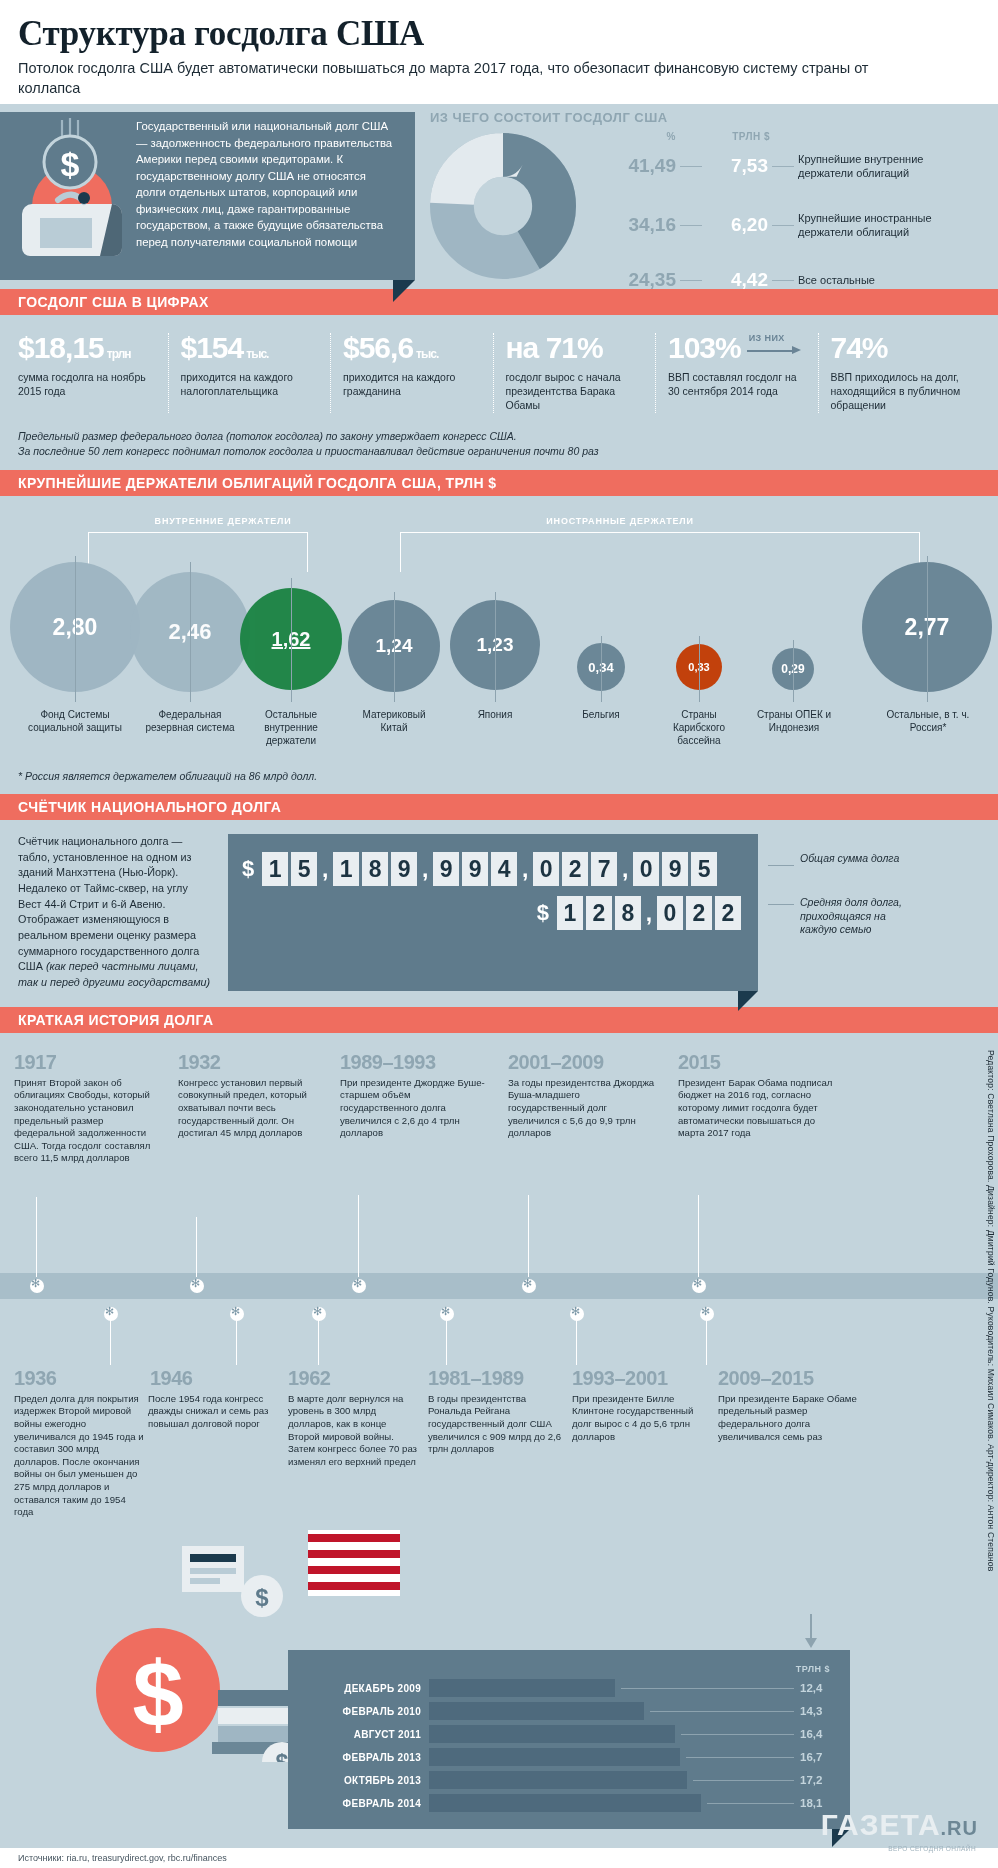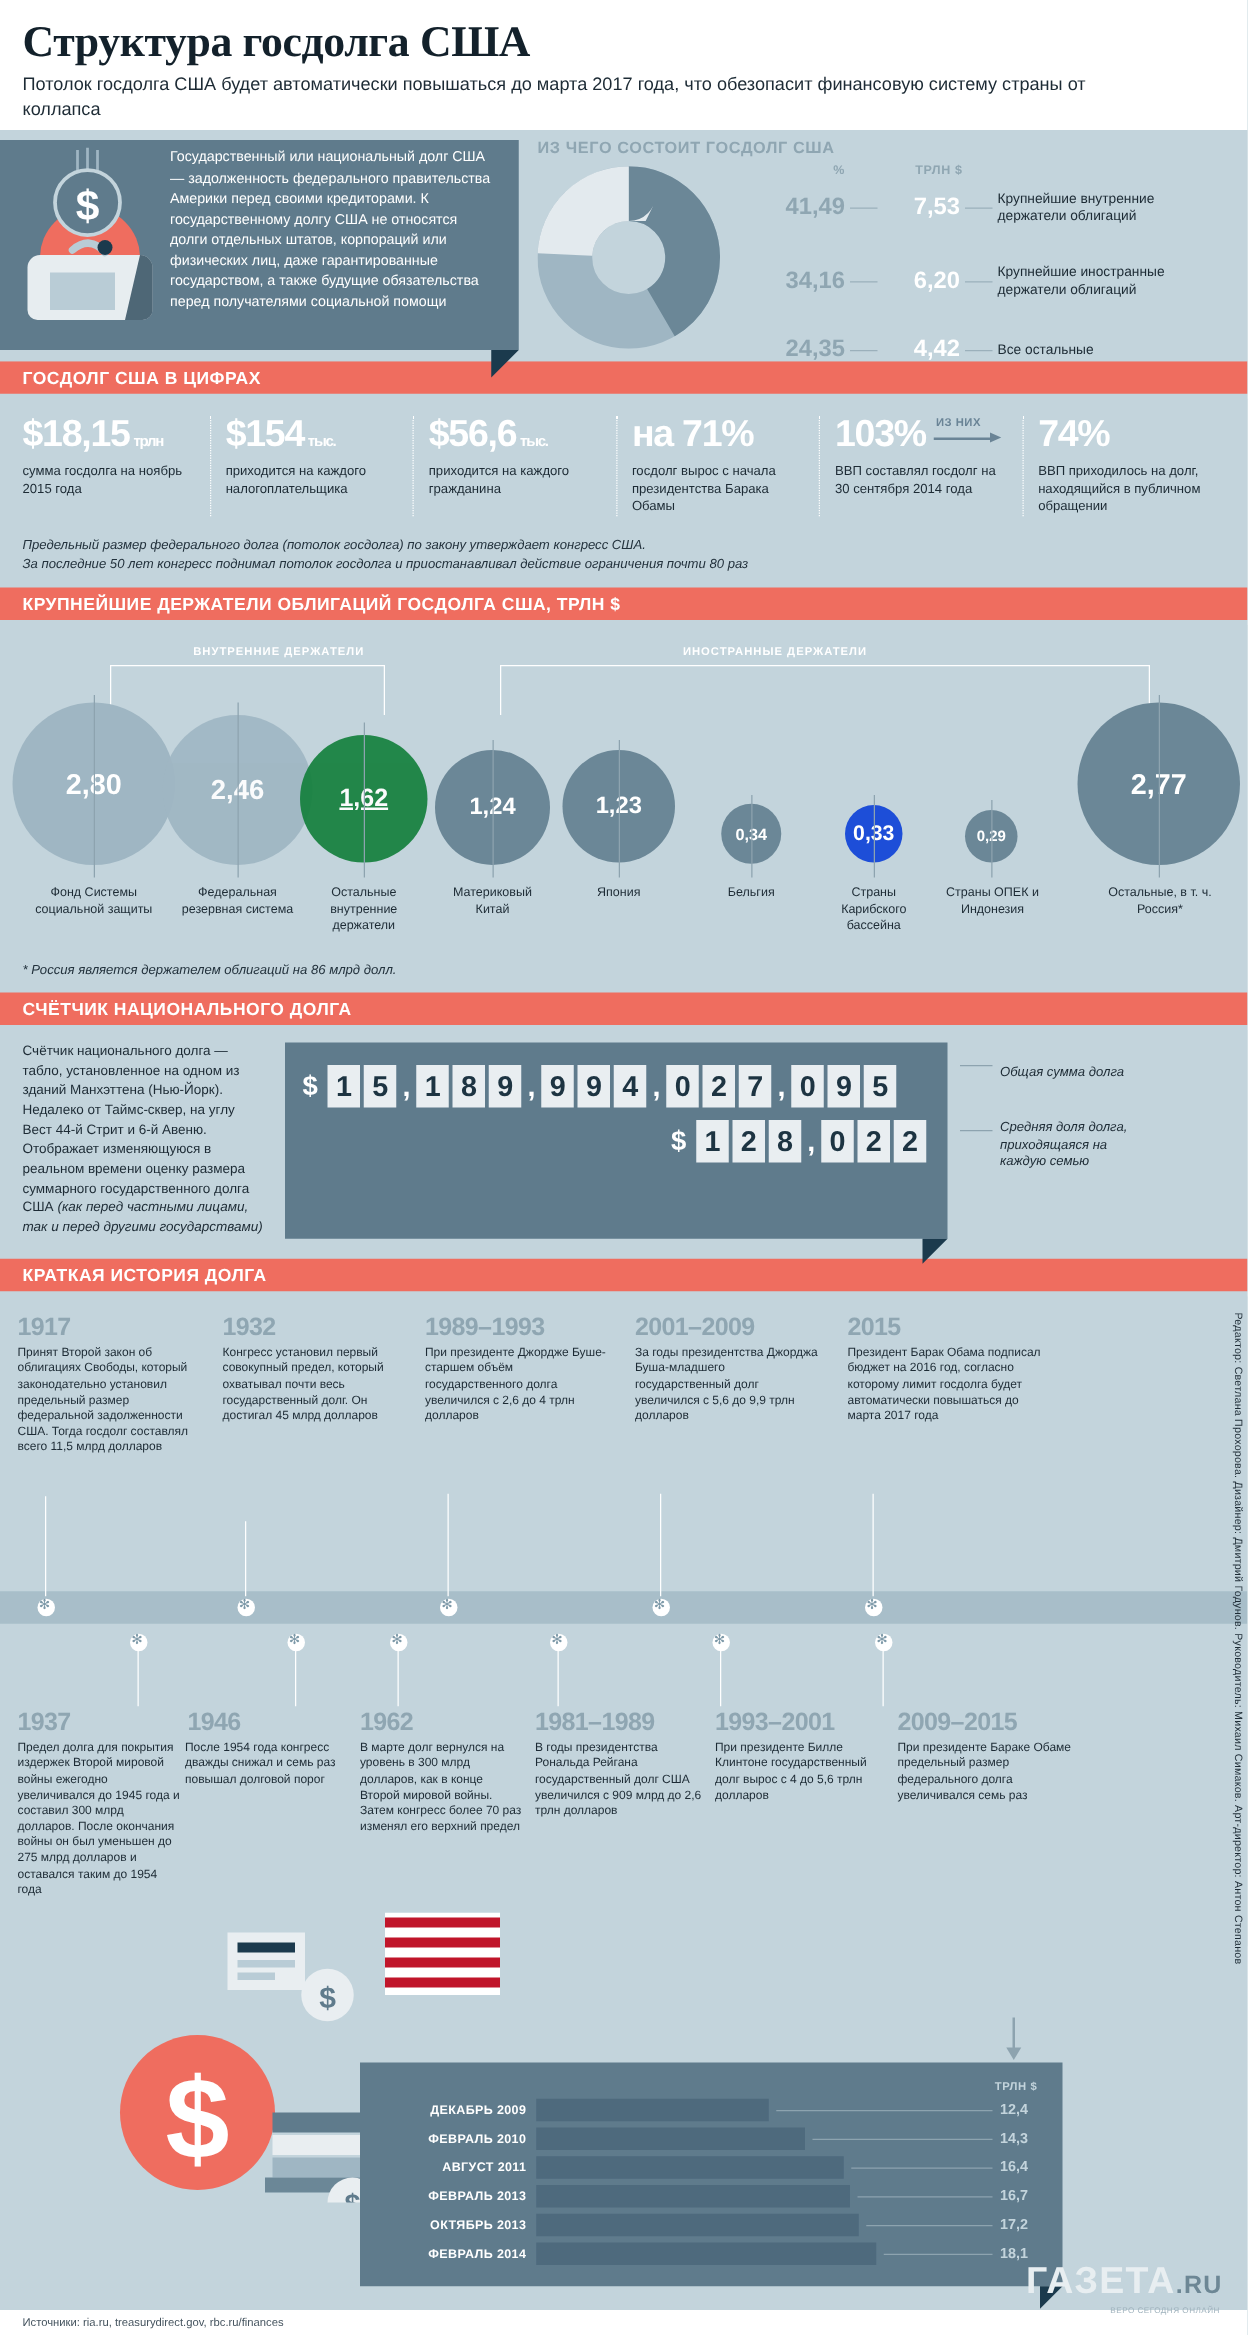--- a/index.html
+++ b/index.html
@@ -232,21 +232,21 @@
     <div class="bracket" style="left:88px; top:32px; width:220px;"></div>
     <div class="grp-label" style="left:390px; top:16px; width:460px; text-align:center">ИНОСТРАННЫЕ ДЕРЖАТЕЛИ</div>
     <div class="bracket" style="left:400px; top:32px; width:520px;"></div>
 
     <div class="bub" style="left:10px;  top:62px;  width:130px; height:130px; background:#9fb6c3; font-size:23px;">2,80</div>
     <div class="bub" style="left:130px; top:72px; width:120px; height:120px; background:#9fb6c3; opacity:.92; font-size:22px;">2,46</div>
     <div class="bub" style="left:240px; top:88px; width:102px; height:102px; background:#15803d; opacity:.92; font-size:20px;text-decoration:underline;">1,62</div>
     <div class="bub" style="left:348px; top:100px; width:92px; height:92px; background:#6b8797; font-size:19px;">1,24</div>
     <div class="bub" style="left:450px; top:100px; width:90px; height:90px; background:#6b8797; font-size:19px;">1,23</div>
     <div class="bub" style="left:577px; top:143px; width:48px; height:48px; background:#6b8797; font-size:13px;">0,34</div>
-    <div class="bub" style="left:676px; top:144px; width:46px; height:46px; background:#1d4ed8; font-size:17px;">0,33</div>
+    <div class="bub" style="left:676px; top:144px; width:46px; height:46px; background:#c2410c; font-size:11px;">0,33</div>
     <div class="bub" style="left:772px; top:148px; width:42px; height:42px; background:#6b8797; font-size:12px;">0,29</div>
     <div class="bub" style="left:862px; top:62px; width:130px; height:130px; background:#6b8797; font-size:23px;">2,77</div>
 
     <div class="leader" style="left:75px;  top:56px; height:146px;"></div>
     <div class="leader" style="left:190px; top:62px; height:140px;"></div>
     <div class="leader" style="left:291px; top:78px; height:124px;"></div>
     <div class="leader" style="left:394px; top:92px; height:110px;"></div>
     <div class="leader" style="left:495px; top:92px; height:110px;"></div>
     <div class="leader" style="left:601px; top:136px; height:66px;"></div>
     <div class="leader" style="left:699px; top:136px; height:66px;"></div>
@@ -301,21 +301,21 @@
             <div class="dg">2</div>
             <div class="dg">8</div>
             <div class="dg sep">,</div>
             <div class="dg">0</div>
             <div class="dg">2</div>
             <div class="dg">2</div>
           </div>
       </div>
     </div>
     <div style="margin-left:10px; position:relative; width:140px;">
-      <div style="position:absolute; left:0; top:18px; display:flex; align-items:flex-start;">
+      <div style="position:absolute; left:0; top:18px; display:flex; align-items:flex-end;">
         <span class="cline" style="margin-left:0"></span>
         <i class="cnote" style="margin-left:6px">Общая сумма долга</i>
       </div>
       <div style="position:absolute; left:0; top:62px; display:flex; align-items:flex-start;">
         <span class="cline" style="margin-left:0; margin-top:8px"></span>
         <i class="cnote" style="margin-left:6px">Средняя доля долга, приходящаяся на каждую семью</i>
       </div>
     </div>
   </div>
 
@@ -353,21 +353,21 @@
     <div class="node" style="left:570px; top:270px"></div>
     <div class="node" style="left:700px; top:270px"></div>
 
     <div class="conn" style="left:110px; top:278px; width:1px; height:50px; border-width:0 0 0 1.5px;"></div>
     <div class="conn" style="left:236px; top:278px; width:1px; height:50px; border-width:0 0 0 1.5px;"></div>
     <div class="conn" style="left:318px; top:278px; width:1px; height:50px; border-width:0 0 0 1.5px;"></div>
     <div class="conn" style="left:446px; top:278px; width:1px; height:50px; border-width:0 0 0 1.5px;"></div>
     <div class="conn" style="left:576px; top:278px; width:1px; height:50px; border-width:0 0 0 1.5px;"></div>
     <div class="conn" style="left:706px; top:278px; width:1px; height:50px; border-width:0 0 0 1.5px;"></div>
 
-    <div class="tl-year" style="left:14px;  top:330px">1937</div>
+    <div class="tl-year" style="left:14px;  top:330px">1936</div>
     <div class="tl-body" style="left:14px;  top:356px; width:130px">Предел долга для покрытия издержек Второй мировой войны ежегодно увеличивался до 1945 года и составил 300 млрд долларов. После окончания войны он был уменьшен до 275 млрд долларов и оставался таким до 1954 года</div>
     <div class="tl-year" style="left:150px; top:330px">1946</div>
     <div class="tl-body" style="left:148px; top:356px; width:130px">После 1954 года конгресс дважды снижал и семь раз повышал долговой порог</div>
     <div class="tl-year" style="left:288px; top:330px">1962</div>
     <div class="tl-body" style="left:288px; top:356px; width:130px">В марте долг вернулся на уровень в 300 млрд долларов, как в конце Второй мировой войны. Затем конгресс более 70 раз изменял его верхний предел</div>
     <div class="tl-year" style="left:428px; top:330px">1981–1989</div>
     <div class="tl-body" style="left:428px; top:356px; width:136px">В годы президентства Рональда Рейгана государственный долг США увеличился с 909 млрд до 2,6 трлн долларов</div>
     <div class="tl-year" style="left:572px; top:330px">1993–2001</div>
     <div class="tl-body" style="left:572px; top:356px; width:136px">При президенте Билле Клинтоне государственный долг вырос с 4 до 5,6 трлн долларов</div>
     <div class="tl-year" style="left:718px; top:330px">2009–2015</div>

